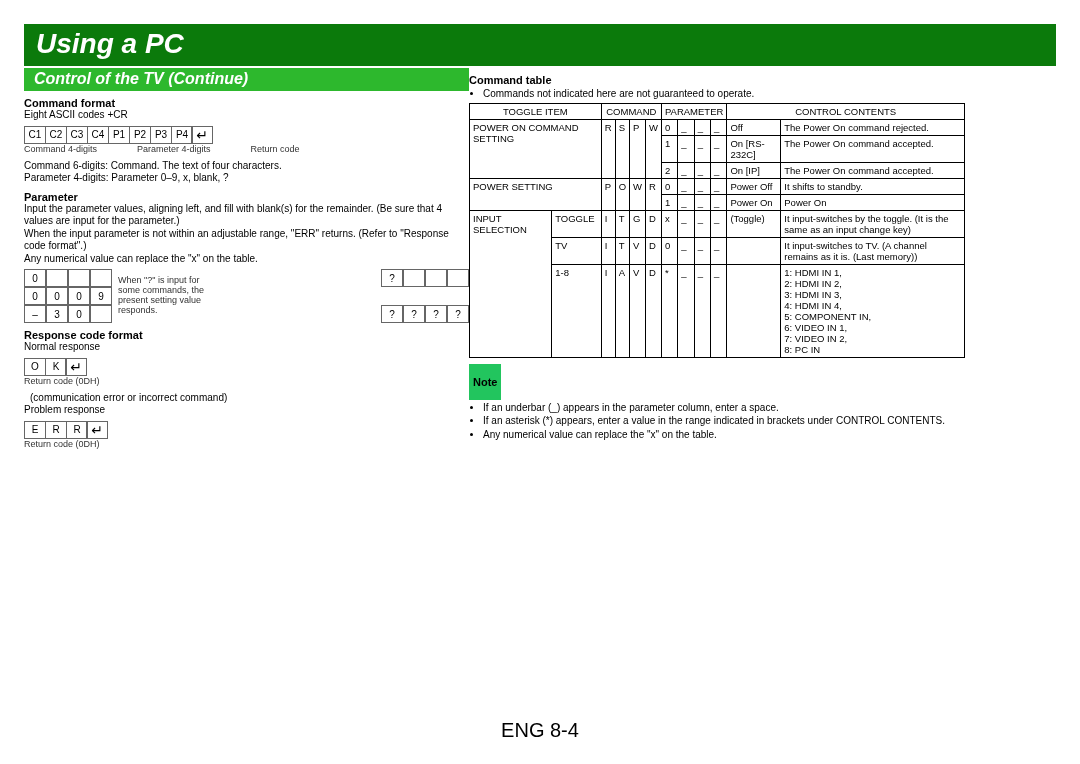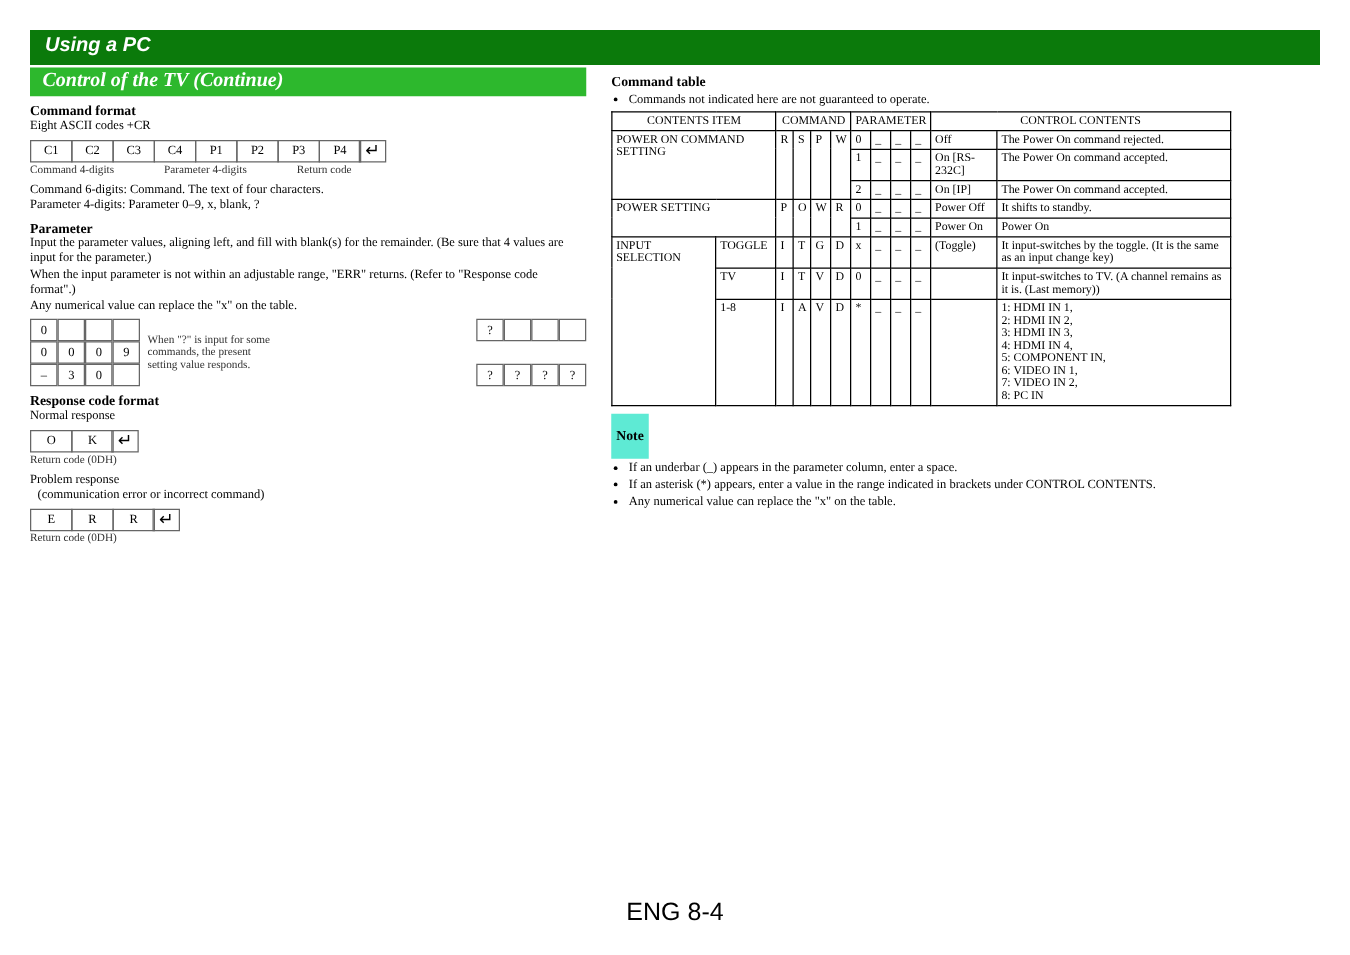--- a/index.html
+++ b/index.html
@@ -12,30 +12,28 @@
     width: 1080px;
     height: 764px;
     position: relative;
   }
   .page {
     padding: 24px 24px 0 24px;
   }
   .main-banner {
     background: #0b7a0b;
     color: #fff;
-    font-size: 16px;
+    font-size: 28px;
     font-weight: bold;
     font-style: italic;
     padding: 4px 12px 6px 12px;
     margin-bottom: 2px;
   }
   .columns {
     display: flex;
-    gap: 20px;
-    font-family: Liberation Serif, serif;
   }
   .col-left {
     width: 445px;
     flex-shrink: 0;
   }
   .col-right {
     width: 496px;
     flex-shrink: 0;
   }
   .sub-banner {
@@ -55,21 +53,21 @@
   .para {
     font-size: 10px;
     line-height: 1.25;
   }
   .diagram {
     margin: 4px 0 6px 0;
   }
   .box-row { display: flex; }
   .cell {
     border: 1px solid #666;
-    width: 34px;
+    width: 22px;
     height: 18px;
     display: inline-flex;
     align-items: center;
     justify-content: center;
     font-size: 10px;
     margin-right: -1px;
   }
   .ret-sym {
     width: 22px;
     height: 18px;
@@ -90,21 +88,21 @@
   .param-grid {
     display: grid;
     grid-template-columns: 22px 22px 22px 22px auto 22px 22px 22px 22px;
     grid-auto-rows: 18px;
     gap: 0;
     align-items: center;
   }
   .param-grid .cell { width: 22px; height: 18px; }
   .param-grid .gap { width: 110px; font-size: 9px; color:#333; padding-left:6px; line-height:1.1;}
   .note-mark {
-    background: #5eead4;
+    background: #22c55e;
     font-weight: bold;
     padding: 12px 4px;
     display: inline-block;
     font-size: 11px;
   }
   ul.notes { margin: 2px 0 0 14px; padding: 0; }
   ul.notes li { font-size: 10px; line-height: 1.25; margin-bottom: 1px; }
 
   table.ct {
     border-collapse: collapse;
@@ -211,22 +209,22 @@
         <div class="box-row">
           <span class="cell">O</span>
           <span class="cell">K</span>
           <span class="ret-sym">↵</span>
         </div>
         <div class="diagram-caption">
             <span>Return code (0DH)</span>
           </div>
       </div>
 
+      <div class="para" style="padding-left:6px;">(communication error or incorrect command)</div>
       <div class="para">Problem response</div>
-      <div class="para" style="padding-left:6px;">(communication error or incorrect command)</div>
       <div class="diagram">
         <div class="box-row">
           <span class="cell">E</span>
           <span class="cell">R</span>
           <span class="cell">R</span>
           <span class="ret-sym">↵</span>
         </div>
         <div class="diagram-caption">
             <span>Return code (0DH)</span>
           </div>
@@ -235,21 +233,21 @@
 
     <div class="col-right">
       <div class="section-title">Command table</div>
       <ul class="notes" style="margin-bottom:2px;">
         <li>Commands not indicated here are not guaranteed to operate.</li>
       </ul>
 
       <table class="ct">
         <tbody>
             <tr>
-          <th colspan="2">CONTENTS ITEM</th>
+          <th colspan="2">TOGGLE ITEM</th>
           <th colspan="4">COMMAND</th>
           <th colspan="4">PARAMETER</th>
           <th colspan="2">CONTROL CONTENTS</th>
         </tr>
 
         <tr>
           <td rowspan="3" colspan="2">POWER ON COMMAND SETTING</td>
           <td rowspan="3" class="cmd-cell">R</td>
           <td rowspan="3" class="cmd-cell">S</td>
           <td rowspan="3" class="cmd-cell">P</td>

